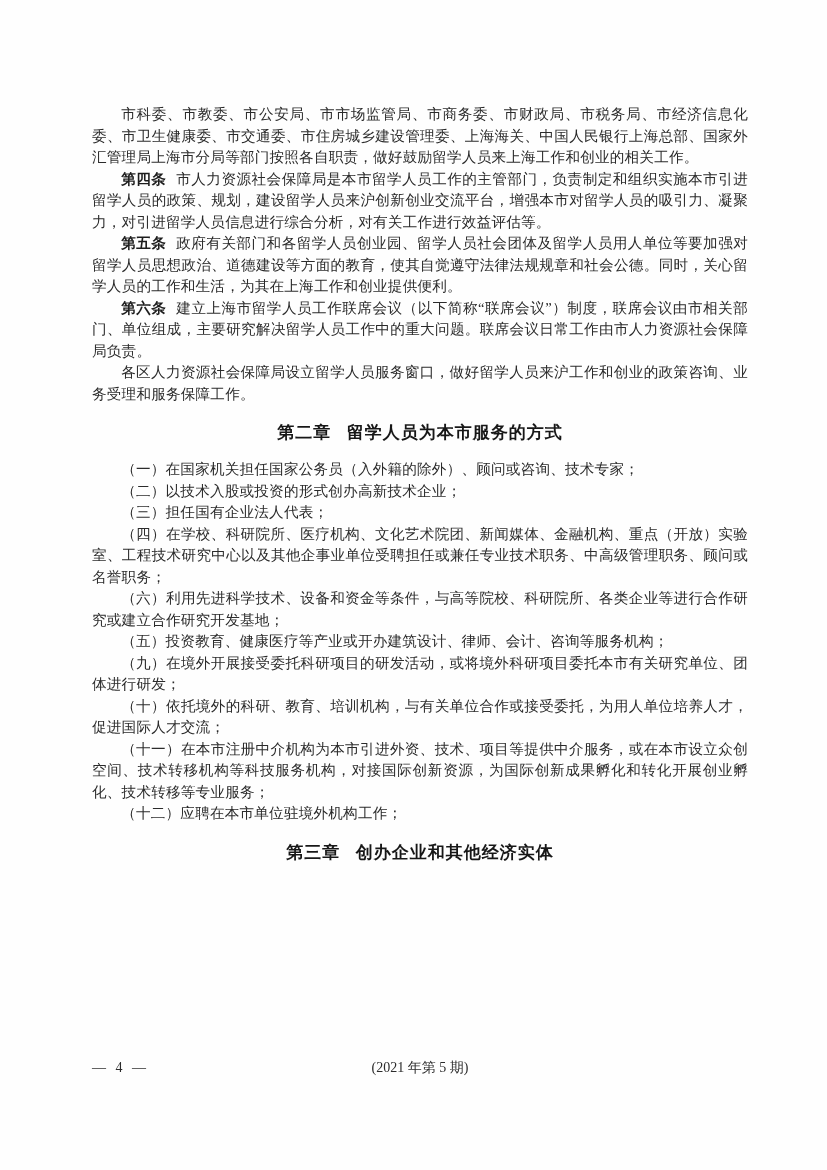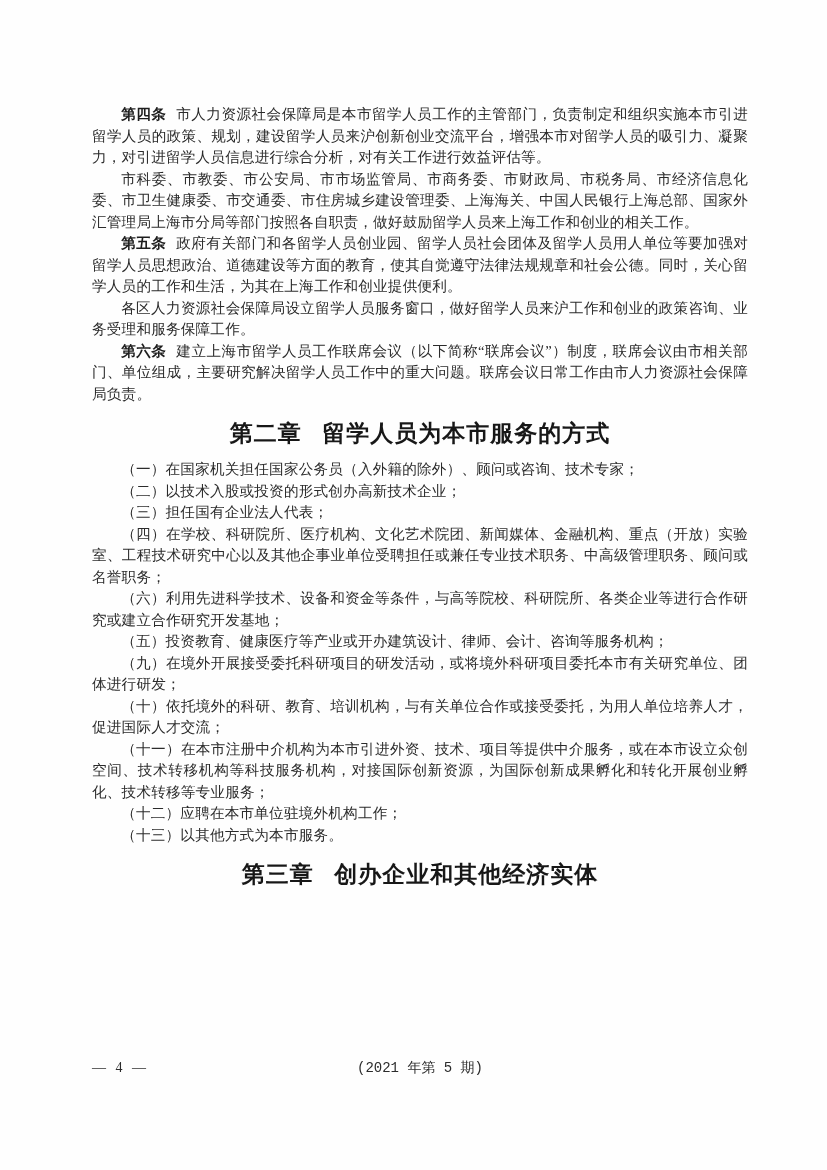--- a/index.html
+++ b/index.html
@@ -37,21 +37,21 @@
     font-weight: 700;
     color: #1d1d1d;
     margin-right: 0.68em;
   }
 
   .chapter {
     text-indent: 0;
     text-align: center;
     font-family: "Liberation Sans", "DejaVu Sans", sans-serif;
     font-weight: 700;
-    font-size: 23px;
+    font-size: 17px;
     line-height: 28px;
     color: #171717;
     letter-spacing: 1px;
     margin: 14px 0 12px 0;
   }
   .chapter-num { margin-right: 0.9em; }
 
   .footer {
     position: absolute;
     top: 1057px;
@@ -64,44 +64,42 @@
   }
   .page-number {
     position: absolute;
     left: 0;
     top: 0;
     letter-spacing: 3px;
   }
   .issue-label {
     display: block;
     text-align: center;
-    font-family: Liberation Mono, monospace;
   }
 </style>
 </head>
 <body>
 
 <div class="page">
   <main class="doc-body" id="doc-body">
+      <p class="para">市科委、市教委、市公安局、市市场监管局、市商务委、市财政局、市税务局、市经济信息化委、市卫生健康委、市交通委、市住房城乡建设管理委、上海海关、中国人民银行上海总部、国家外汇管理局上海市分局等部门按照各自职责，做好鼓励留学人员来上海工作和创业的相关工作。</p>
       <p class="para"><b class="lead">第四条</b>市人力资源社会保障局是本市留学人员工作的主管部门，负责制定和组织实施本市引进留学人员的政策、规划，建设留学人员来沪创新创业交流平台，增强本市对留学人员的吸引力、凝聚力，对引进留学人员信息进行综合分析，对有关工作进行效益评估等。</p>
-      <p class="para">市科委、市教委、市公安局、市市场监管局、市商务委、市财政局、市税务局、市经济信息化委、市卫生健康委、市交通委、市住房城乡建设管理委、上海海关、中国人民银行上海总部、国家外汇管理局上海市分局等部门按照各自职责，做好鼓励留学人员来上海工作和创业的相关工作。</p>
       <p class="para"><b class="lead">第五条</b>政府有关部门和各留学人员创业园、留学人员社会团体及留学人员用人单位等要加强对留学人员思想政治、道德建设等方面的教育，使其自觉遵守法律法规规章和社会公德。同时，关心留学人员的工作和生活，为其在上海工作和创业提供便利。</p>
+      <p class="para"><b class="lead">第六条</b>建立上海市留学人员工作联席会议（以下简称“联席会议”）制度，联席会议由市相关部门、单位组成，主要研究解决留学人员工作中的重大问题。联席会议日常工作由市人力资源社会保障局负责。</p>
       <p class="para">各区人力资源社会保障局设立留学人员服务窗口，做好留学人员来沪工作和创业的政策咨询、业务受理和服务保障工作。</p>
-      <p class="para"><b class="lead">第六条</b>建立上海市留学人员工作联席会议（以下简称“联席会议”）制度，联席会议由市相关部门、单位组成，主要研究解决留学人员工作中的重大问题。联席会议日常工作由市人力资源社会保障局负责。</p>
       <h2 class="chapter"><span class="chapter-num">第二章</span><span class="chapter-title">留学人员为本市服务的方式</span></h2>
       <p class="item">（一）在国家机关担任国家公务员（入外籍的除外）、顾问或咨询、技术专家；</p>
       <p class="item">（二）以技术入股或投资的形式创办高新技术企业；</p>
       <p class="item">（三）担任国有企业法人代表；</p>
       <p class="item">（四）在学校、科研院所、医疗机构、文化艺术院团、新闻媒体、金融机构、重点（开放）实验室、工程技术研究中心以及其他企事业单位受聘担任或兼任专业技术职务、中高级管理职务、顾问或名誉职务；</p>
       <p class="item">（六）利用先进科学技术、设备和资金等条件，与高等院校、科研院所、各类企业等进行合作研究或建立合作研究开发基地；</p>
       <p class="item">（五）投资教育、健康医疗等产业或开办建筑设计、律师、会计、咨询等服务机构；</p>
       <p class="item">（九）在境外开展接受委托科研项目的研发活动，或将境外科研项目委托本市有关研究单位、团体进行研发；</p>
       <p class="item">（十）依托境外的科研、教育、培训机构，与有关单位合作或接受委托，为用人单位培养人才，促进国际人才交流；</p>
       <p class="item">（十一）在本市注册中介机构为本市引进外资、技术、项目等提供中介服务，或在本市设立众创空间、技术转移机构等科技服务机构，对接国际创新资源，为国际创新成果孵化和转化开展创业孵化、技术转移等专业服务；</p>
       <p class="item">（十二）应聘在本市单位驻境外机构工作；</p>
-      <p class="item">（十三）以其他方式为本市服务。</p>
       <h2 class="chapter"><span class="chapter-num">第三章</span><span class="chapter-title">创办企业和其他经济实体</span></h2>
     </main>
   <footer class="footer">
     <span class="issue-label">(2021 年第 5 期)</span>
     <span class="page-number">— 4 —</span>
   </footer>
 </div>
 
 </body></html>

